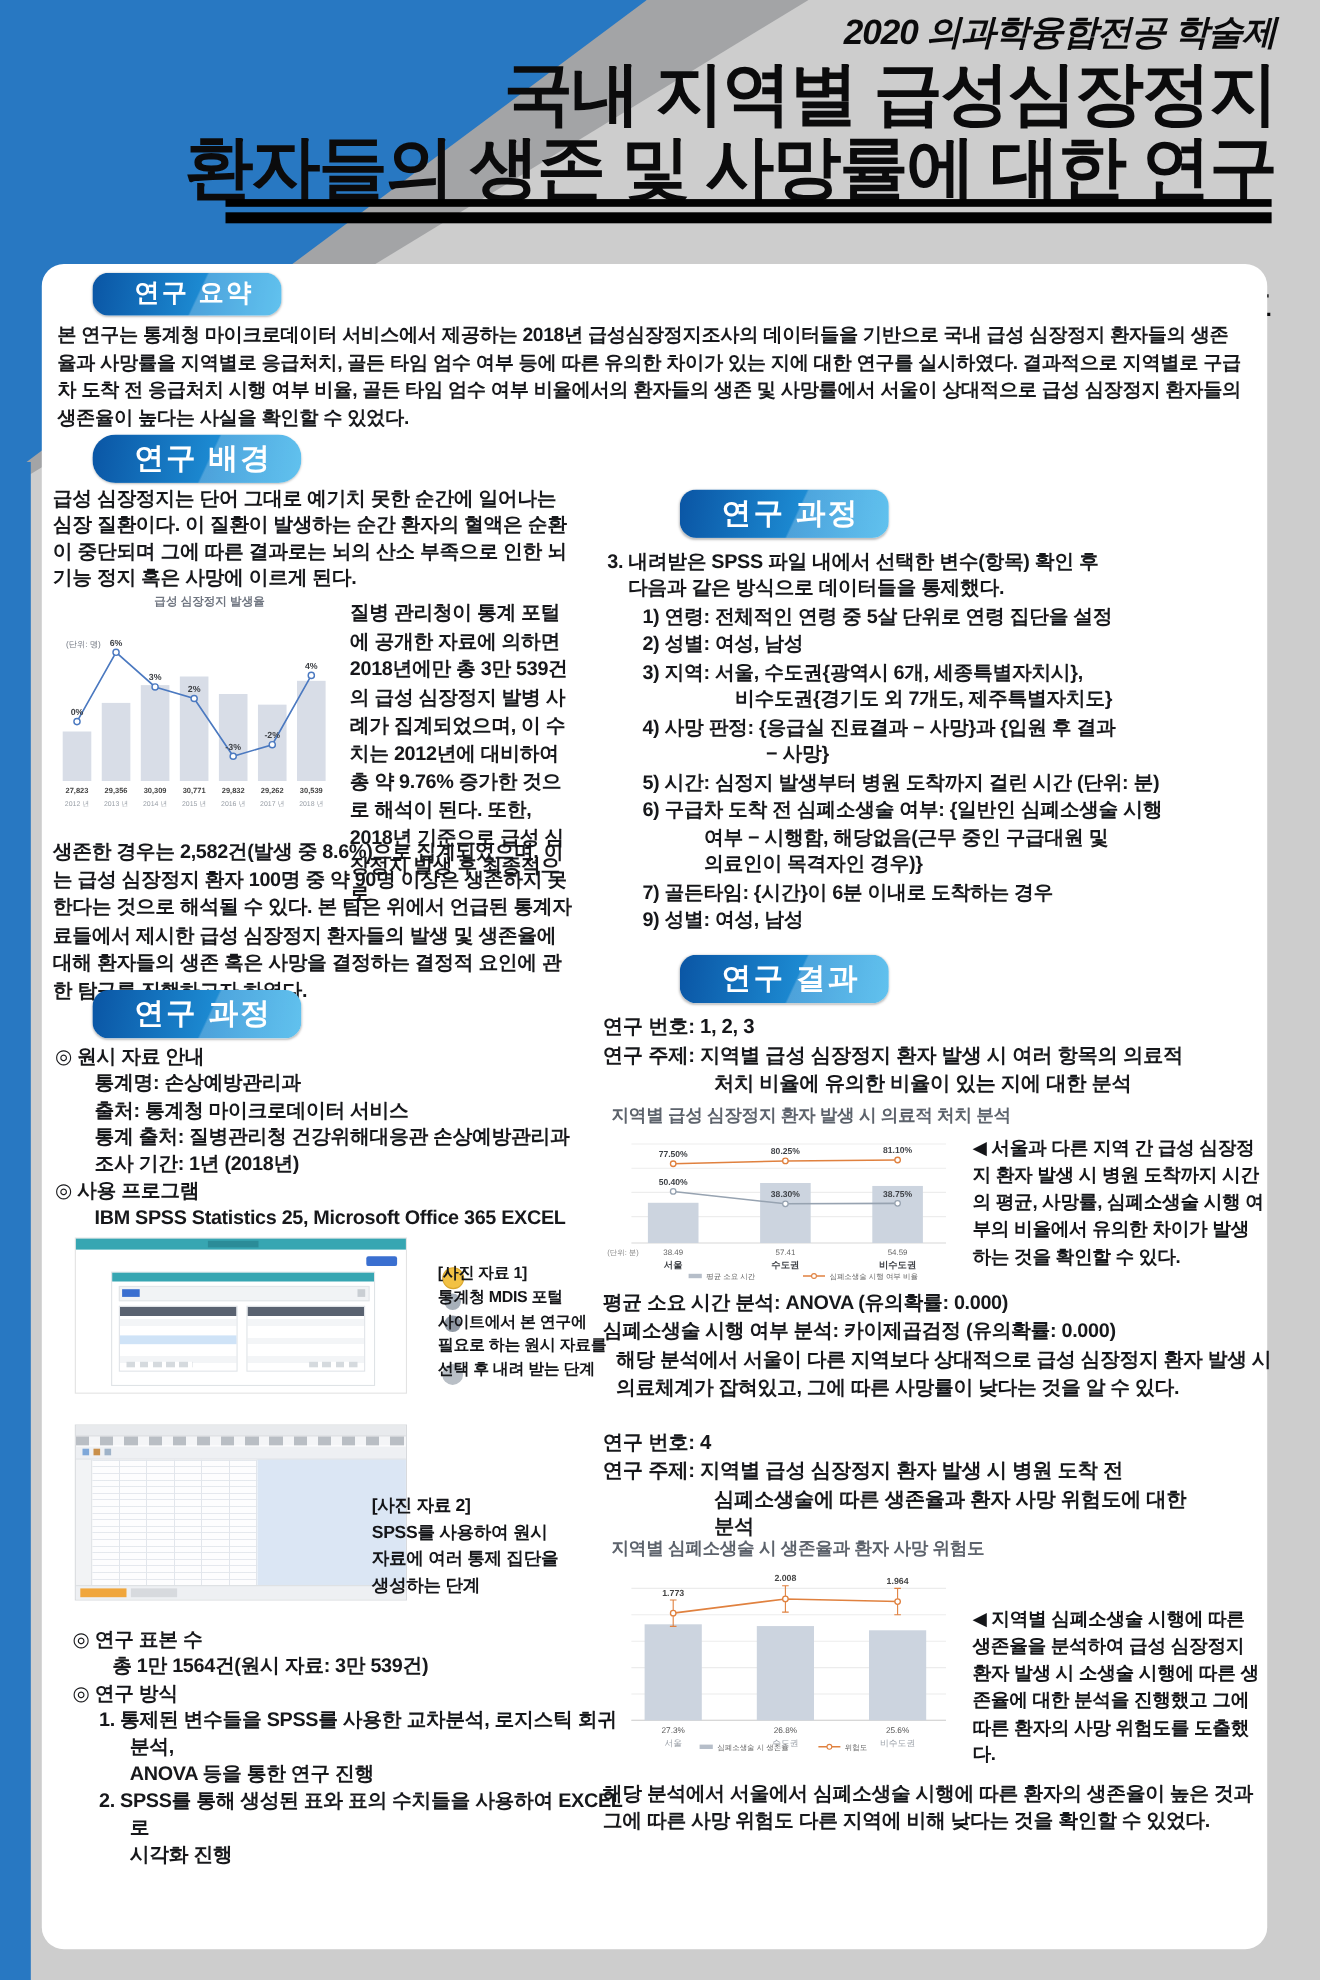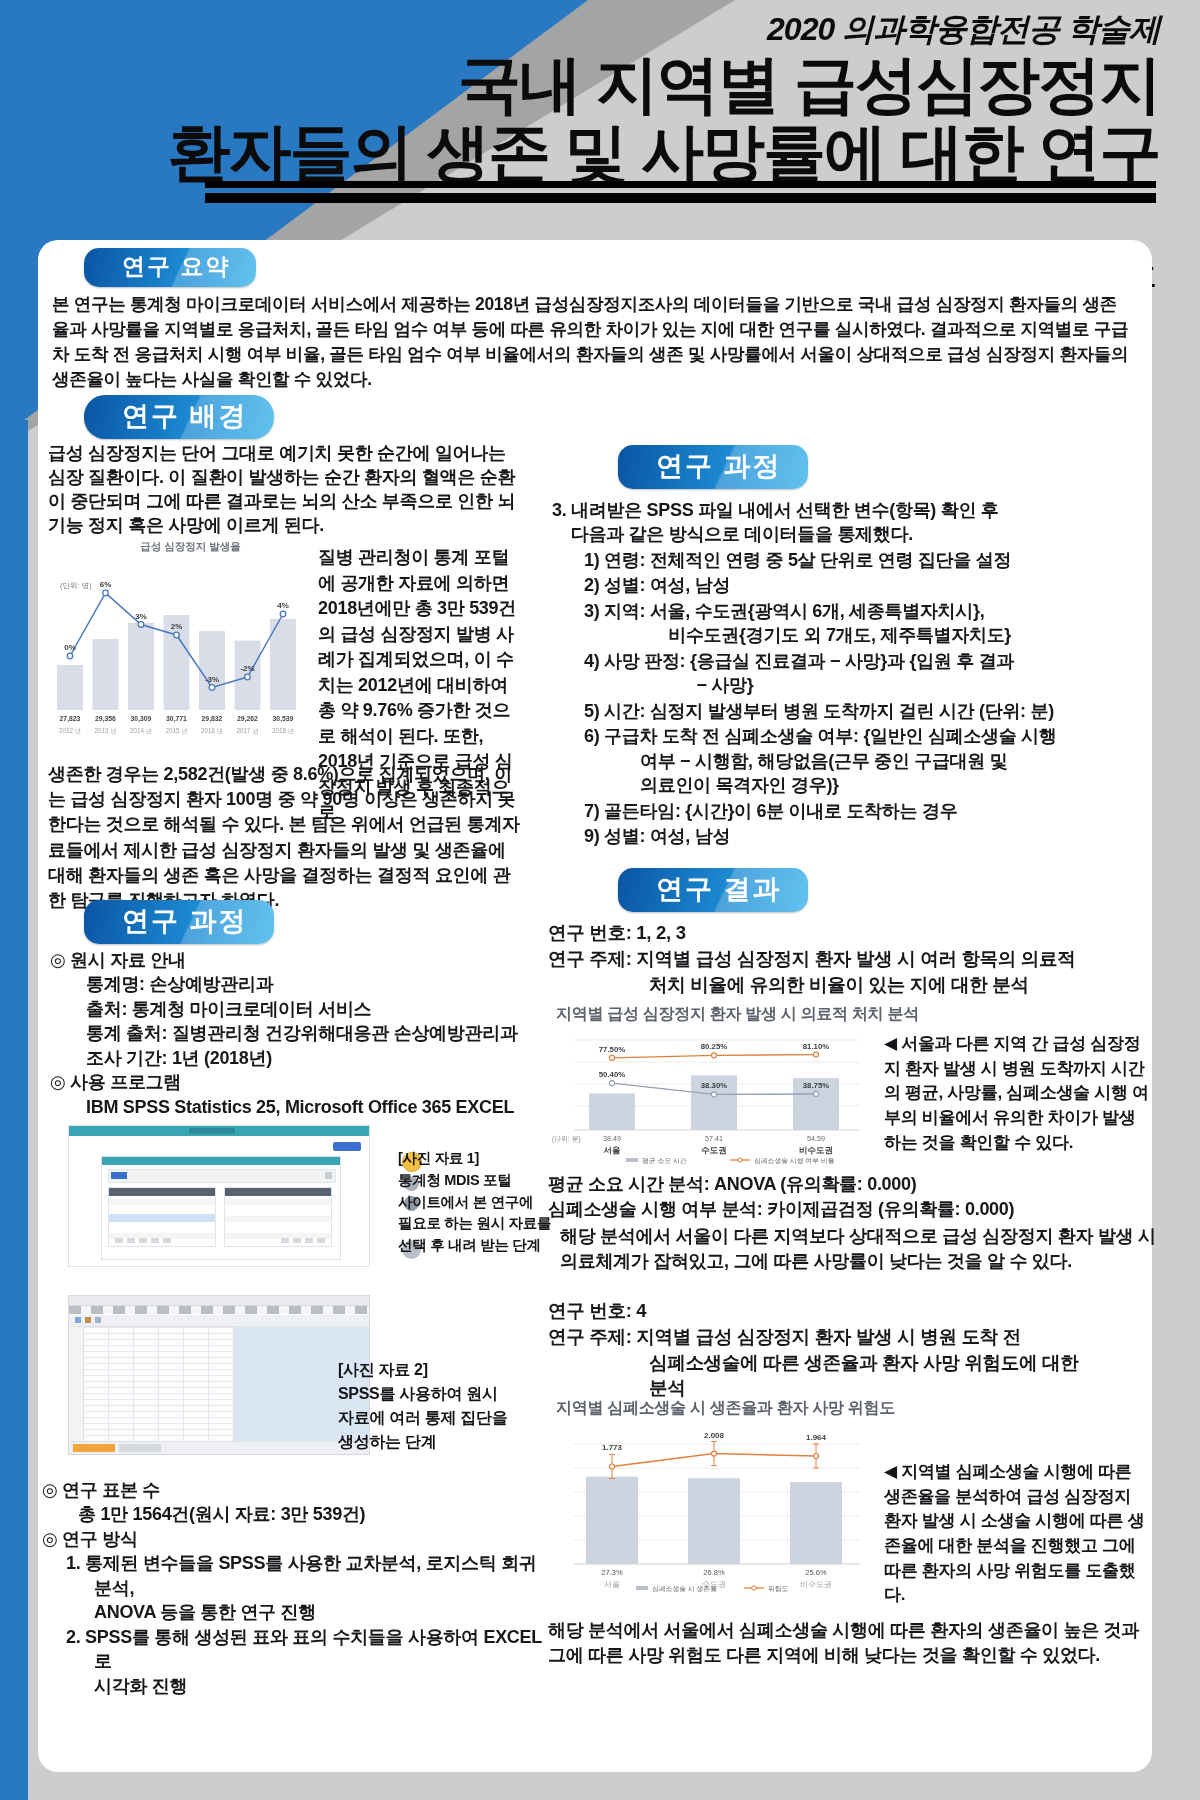--- a/index.html
+++ b/index.html
@@ -203,21 +203,21 @@
     <div class="s-status">
       <div class="s-tab1"></div>
       <div class="s-tab2"></div>
     </div>
   </div>
   <div class="abs cap" style="left:338px;top:1358px;font-size:16px;">[사진 자료 2]
 SPSS를 사용하여 원시
 자료에 여러 통제 집단을
 생성하는 단계</div>
 
-  <div class="abs body-txt" style="left:42px;top:1478px;width:500px;line-height:1.36;">
+  <div class="abs body-txt" style="left:66px;top:1478px;width:500px;line-height:1.36;">
     <div>◎ 연구 표본 수</div>
     <div class="sub">총 1만 1564건(원시 자료: 3만 539건)</div>
     <div>◎ 연구 방식</div>
     <div class="mi">1. 통제된 변수들을 SPSS를 사용한 교차분석, 로지스틱 회귀분석,
 ANOVA 등을 통한 연구 진행</div>
     <div class="mi">2. SPSS를 통해 생성된 표와 표의 수치들을 사용하여 EXCEL로
 시각화 진행</div>
   </div>
 
   <div class="abs pill pill-l" style="left:618px;top:445px;">연구 과정</div>

